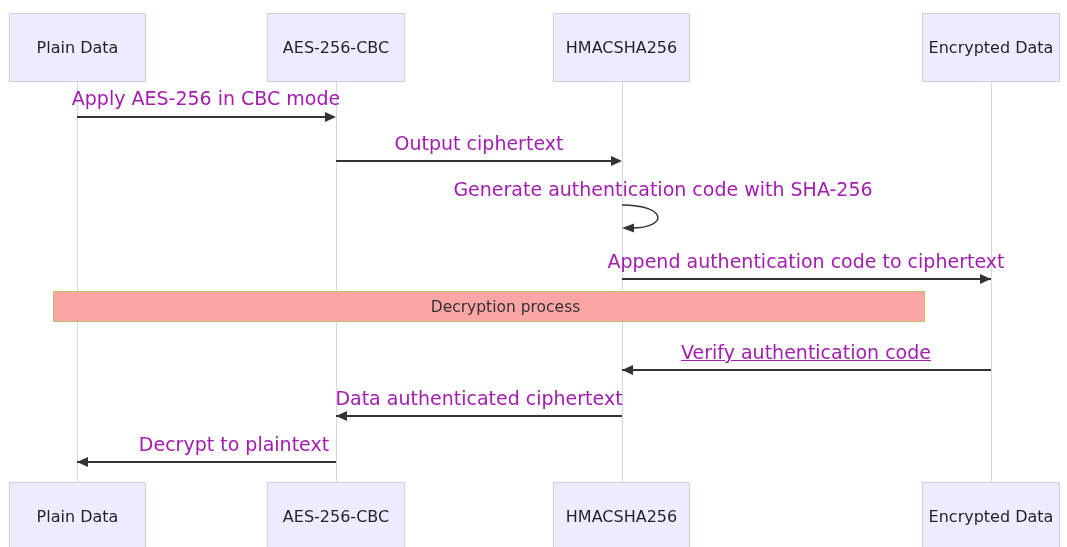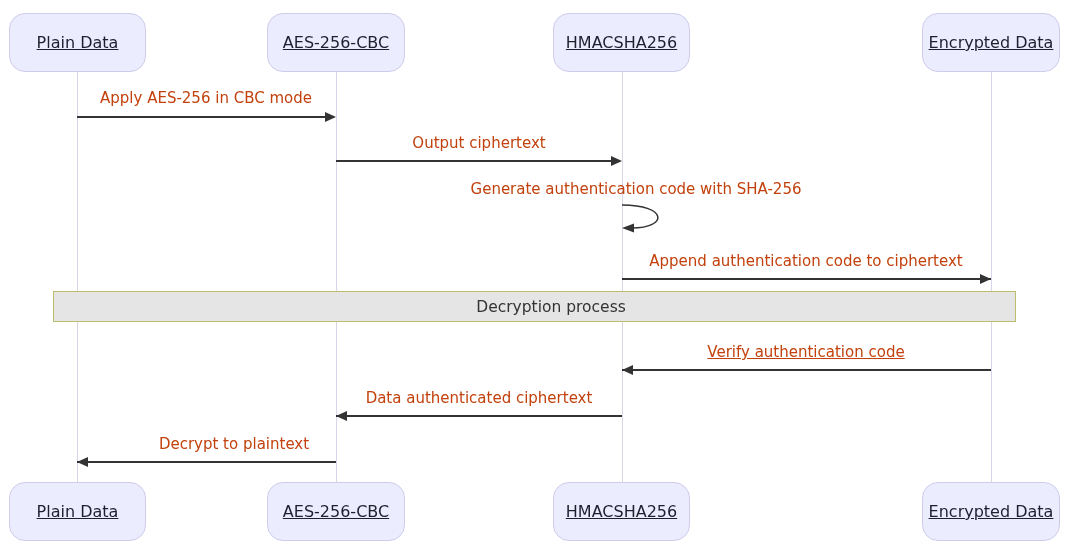--- a/index.html
+++ b/index.html
@@ -17,61 +17,60 @@
   }
   .lifeline {
     position: absolute;
     top: 70px;
     height: 412px;
     width: 1px;
     background: #d8d4ea;
   }
   .actor {
     position: absolute;
-    height: 59px;
+    height: 69px;
     background: #ececff;
     border: 1px solid #cfccea;
-    border-radius: 16px;
+    border-radius: 0;
     display: flex;
     align-items: center;
     justify-content: center;
     font-size: 16px;
     color: #1f1f2e;
     box-sizing: border-box;
-    text-decoration: underline;
   }
   .msg-label {
     position: absolute;
     transform: translateX(-50%);
     white-space: nowrap;
-    font-size: 15px;
-    color: #c2410c;
+    font-size: 19px;
+    color: #a21caf;
     line-height: 18px;
   }
   .msg-line {
     position: absolute;
     height: 1.5px;
     background: #333333;
   }
   .head {
     position: absolute;
     width: 0;
     height: 0;
     border-top: 5px solid transparent;
     border-bottom: 5px solid transparent;
   }
   .head-right { border-left: 11px solid #333333; }
   .head-left  { border-right: 11px solid #333333; }
   .band {
     position: absolute;
     left: 53px;
     top: 291px;
-    width: 963px;
+    width: 872px;
     height: 31px;
-    background: #e5e5e5;
+    background: #fca5a5;
     border: 1.5px solid #bdbd6e;
     box-sizing: border-box;
     display: flex;
     align-items: center;
     justify-content: center;
     font-size: 15.5px;
     color: #333333;
     padding-left: 33px;
   }
   .selfloop {
@@ -105,21 +104,21 @@
     </div>
 
   <div class="msg-label" style="left:206px; top:89px;">Apply AES-256 in CBC mode</div>
   <div class="msg-line" style="left:77px; top:116px; width:250px;"></div>
   <div class="head head-right" style="left:325px; top:112px;"></div>
 
   <div class="msg-label" style="left:479px; top:134px;">Output ciphertext</div>
   <div class="msg-line" style="left:336px; top:160px; width:277px;"></div>
   <div class="head head-right" style="left:611px; top:156px;"></div>
 
-  <div class="msg-label" style="left:636px; top:180px;">Generate authentication code with SHA-256</div>
+  <div class="msg-label" style="left:663px; top:180px;">Generate authentication code with SHA-256</div>
   <svg class="selfloop" width="52" height="34" viewBox="0 0 52 34">
     <path d="M 2 3 C 48 3, 48 26, 12 26" fill="none" stroke="#333333" stroke-width="1.5"></path>
     <polygon points="14,21.5 2,26 14,30.5" fill="#333333"></polygon>
   </svg>
 
   <div class="msg-label" style="left:806px; top:252px;">Append authentication code to ciphertext</div>
   <div class="msg-line" style="left:622px; top:278px; width:369px;"></div>
   <div class="head head-right" style="left:980px; top:274px;"></div>
 
   <div class="band">

